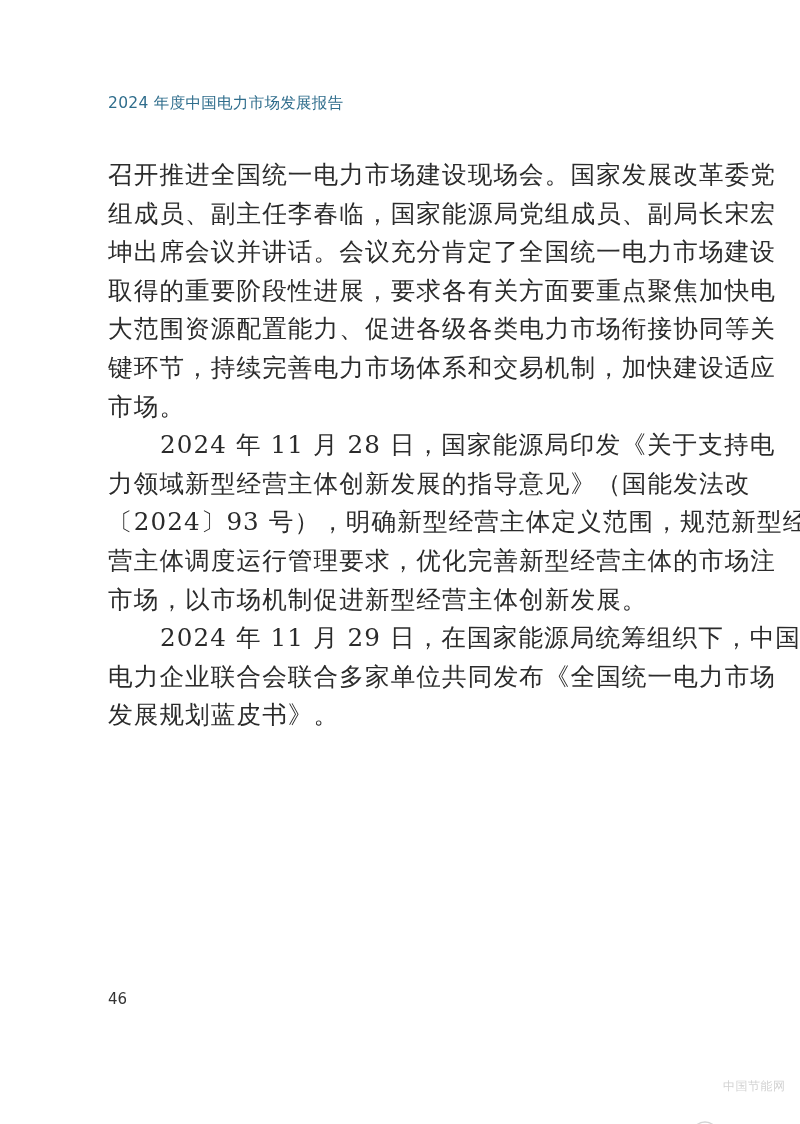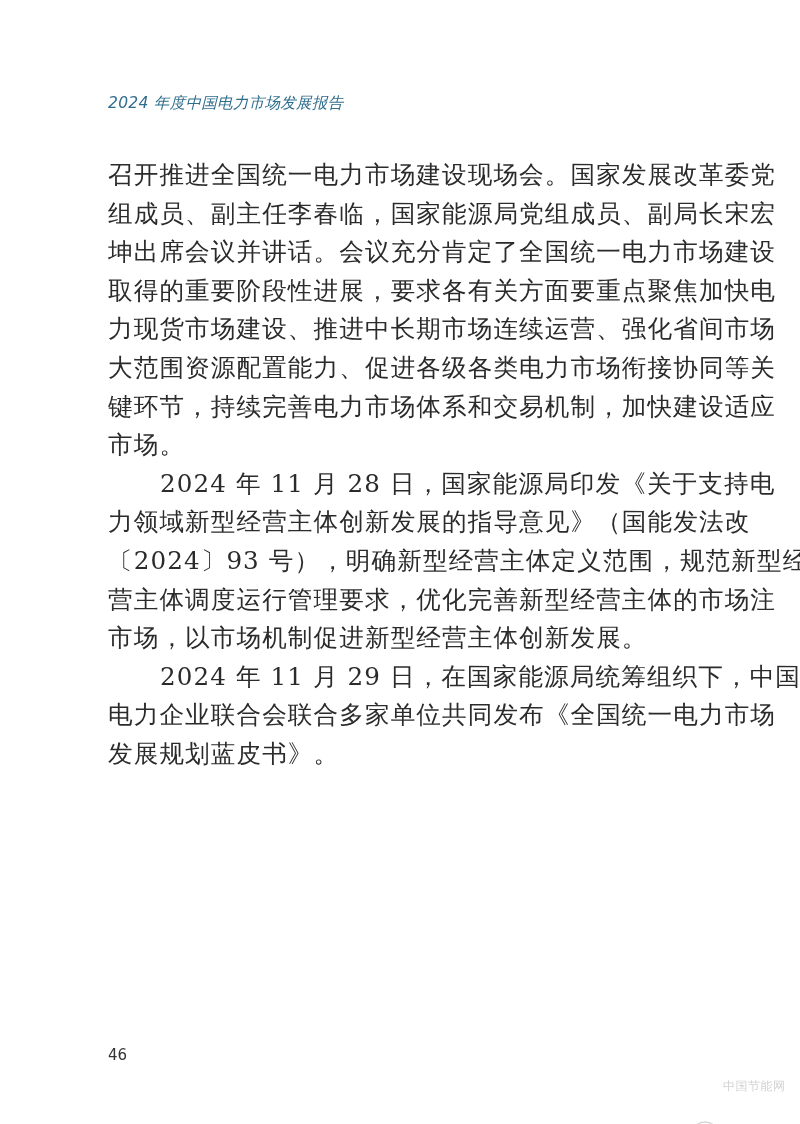--- a/index.html
+++ b/index.html
@@ -16,21 +16,20 @@
       color: #2a2a2a;
     }
     .running-header {
       position: absolute;
       left: 108px;
       top: 93px;
       font-family: "DejaVu Sans", "Liberation Sans", sans-serif;
       font-size: 15.5px;
       color: #2f6d8c;
       letter-spacing: 0.3px;
-      font-style: italic;
     }
     .body-text {
       position: absolute;
       left: 108px;
       top: 156px;
       width: 568px;
     }
     .line {
       display: block;
       height: 38.6px;
@@ -39,21 +38,21 @@
       white-space: nowrap;
       letter-spacing: 1.1px;
       color: #2b2b2b;
     }
     .line.indent {
       padding-left: 52px;
     }
     .page-number {
       position: absolute;
       left: 108px;
-      top: 1046px;
+      top: 990px;
       font-family: "DejaVu Sans", "Liberation Sans", sans-serif;
       font-size: 15px;
       color: #333333;
     }
     .watermark {
       position: absolute;
       left: 690px;
       top: 1080px;
       display: flex;
       align-items: center;
@@ -89,21 +88,20 @@
 
 <div class="running-header">2024 年度中国电力市场发展报告</div>
 
 <div class="body-text">
 
   <div>
     <span class="line">召开推进全国统一电力市场建设现场会。国家发展改革委党</span>
     <span class="line">组成员、副主任李春临，国家能源局党组成员、副局长宋宏</span>
     <span class="line">坤出席会议并讲话。会议充分肯定了全国统一电力市场建设</span>
     <span class="line">取得的重要阶段性进展，要求各有关方面要重点聚焦加快电</span>
-    <span class="line">力现货市场建设、推进中长期市场连续运营、强化省间市场</span>
     <span class="line">大范围资源配置能力、促进各级各类电力市场衔接协同等关</span>
     <span class="line">键环节，持续完善电力市场体系和交易机制，加快建设适应</span>
     <span class="line">市场。</span>
   </div>
 
   <div>
     <span class="line indent">2024 年 11 月 28 日，国家能源局印发《关于支持电</span>
     <span class="line">力领域新型经营主体创新发展的指导意见》（国能发法改</span>
     <span class="line">〔2024〕93 号），明确新型经营主体定义范围，规范新型经</span>
     <span class="line">营主体调度运行管理要求，优化完善新型经营主体的市场注</span>

